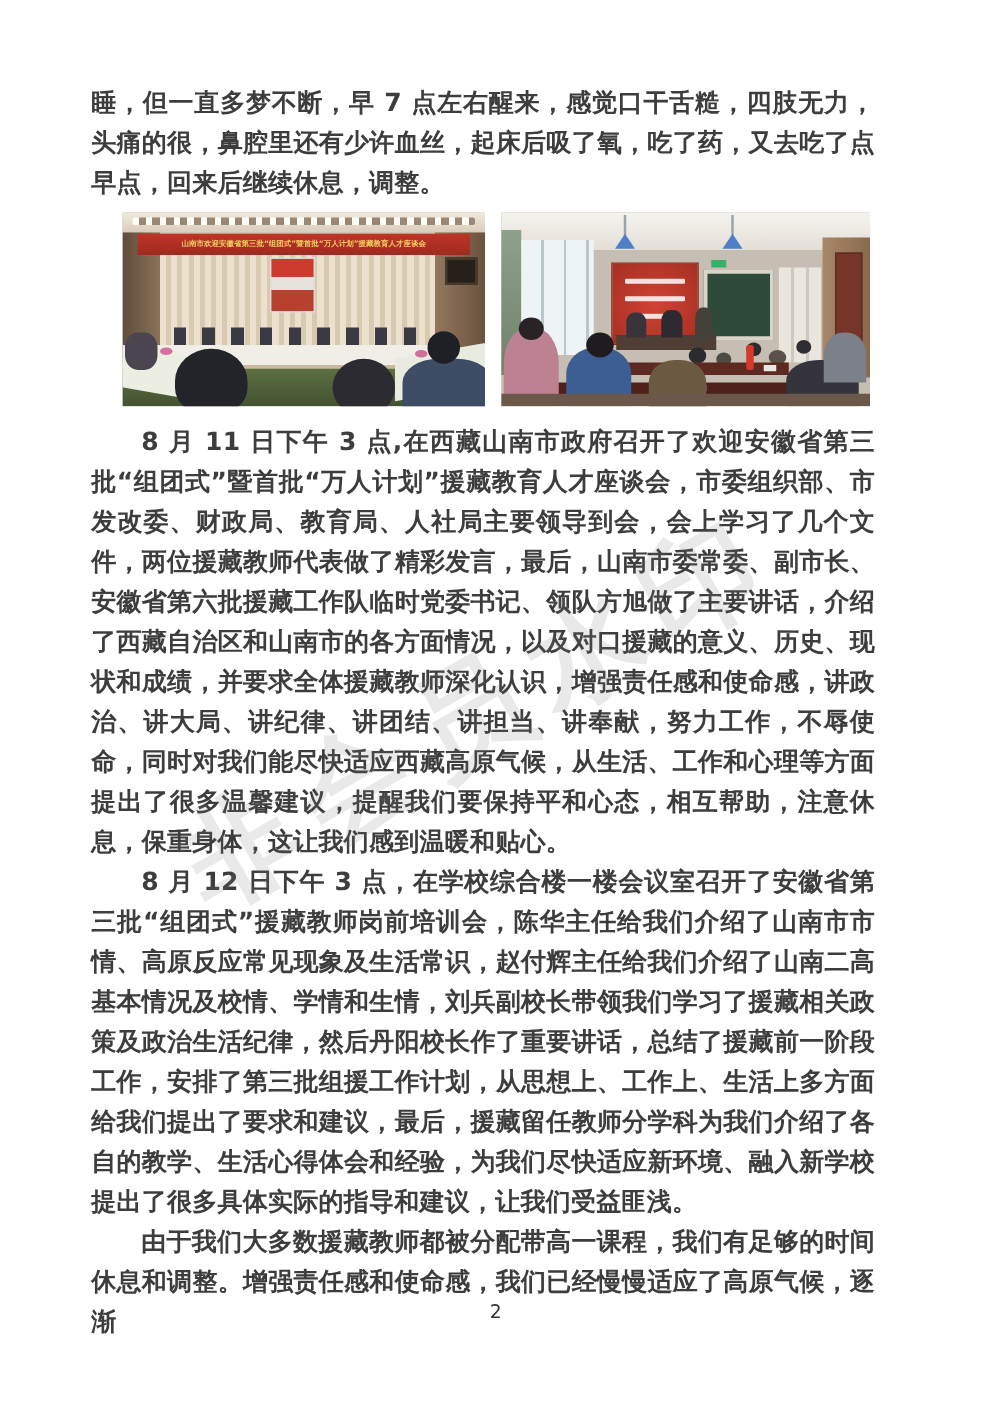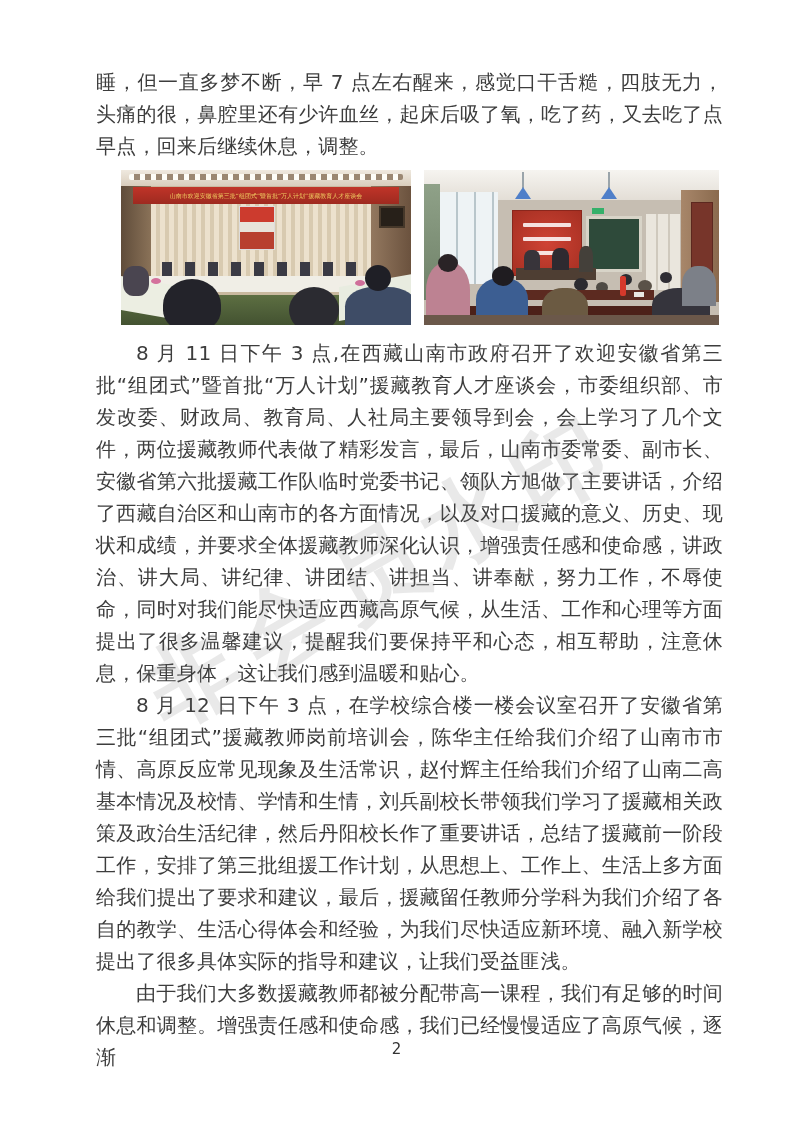--- a/index.html
+++ b/index.html
@@ -3,21 +3,21 @@
 <meta charset="utf-8">
 <style>
   * { box-sizing: border-box; }
   html,body { margin:0; padding:0; }
   body {
     width:793px; height:1122px; background:#ffffff; overflow:hidden;
     font-family:"DejaVu Sans","Liberation Sans",sans-serif;
     position:relative;
   }
   .page { position:relative; width:793px; height:1122px; background:#fff; }
-  .content { position:absolute; left:96px; top:0; width:627px; padding-top:66px; }
+  .content { position:absolute; left:73px; top:0; width:627px; padding-top:66px;font-weight:bold; }
   .para {
     font-size:20px; line-height:32px; text-align:justify; color:#3d3d3d;
     margin:0; letter-spacing:0.2px;
   }
   .para.indent { text-indent:2em; }
   .photos { display:flex; gap:13px; margin:8px 0 12px 25px; }
   .photo { position:relative; overflow:hidden; flex:none; }
   .photo * { position:absolute; }
   .photo-left  { width:290px; height:155px; background:#c9b99f; }
   .photo-right { width:295px; height:155px; background:#c6beb2; }

